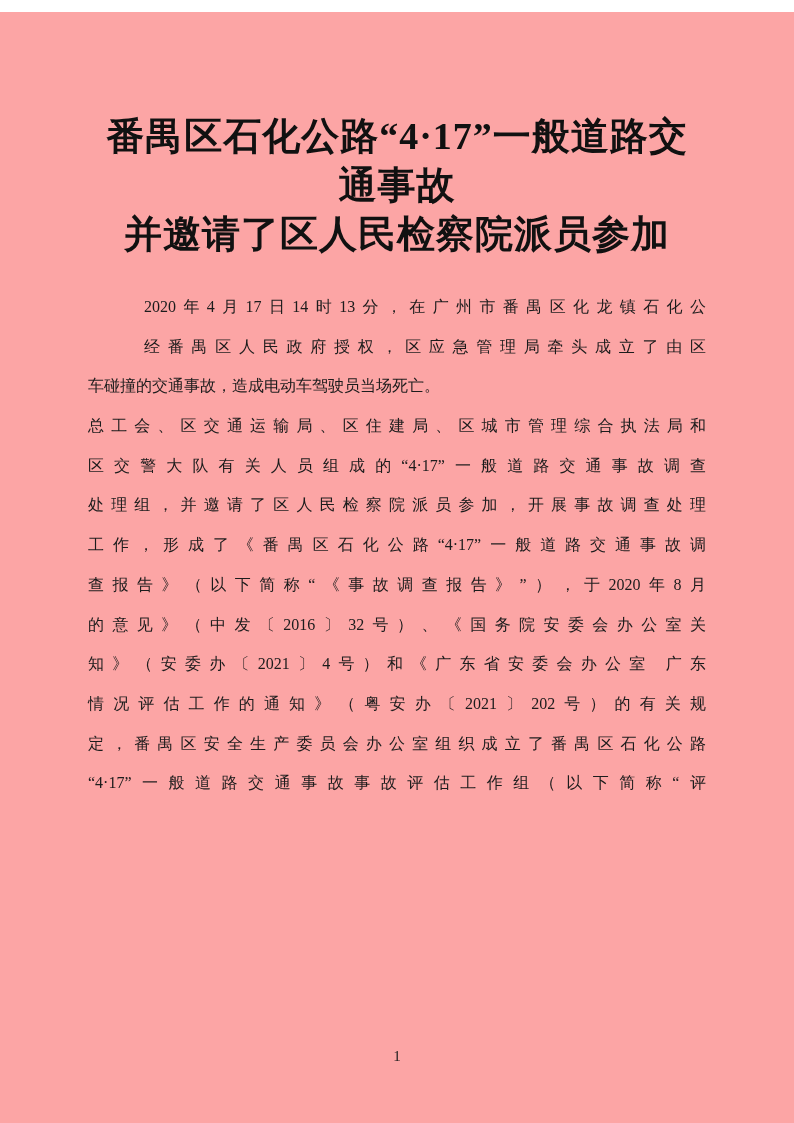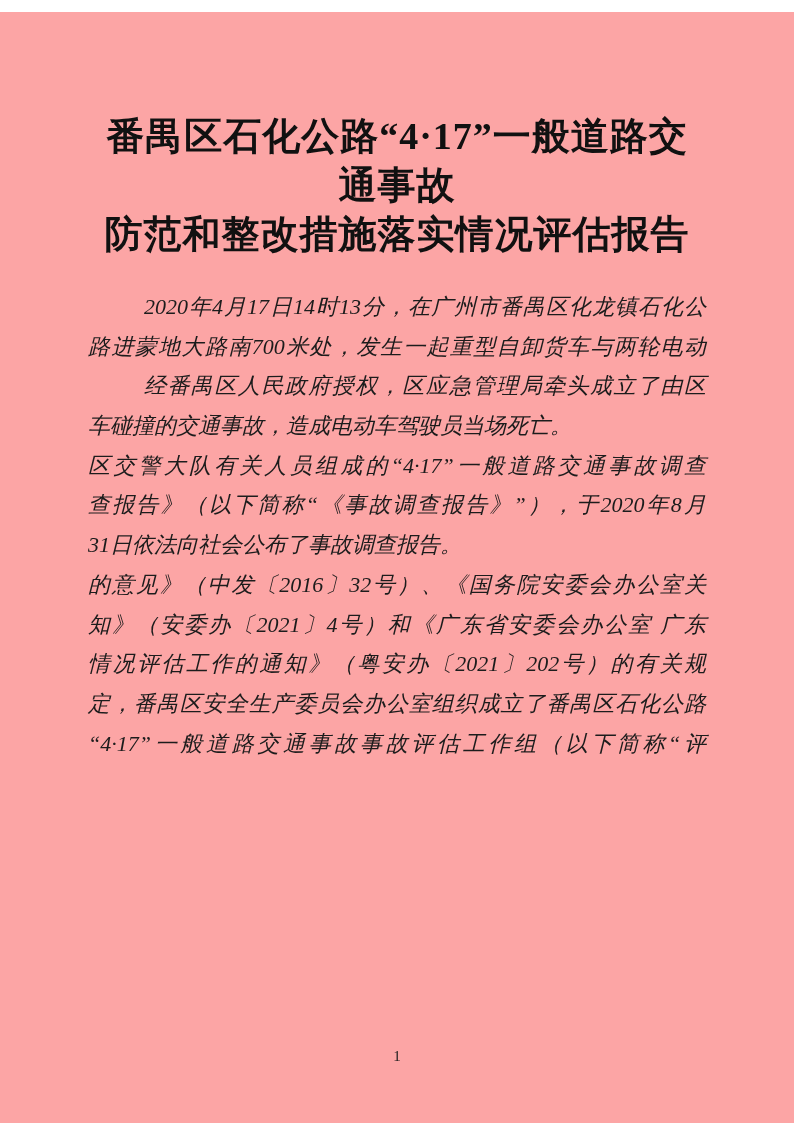--- a/index.html
+++ b/index.html
@@ -27,26 +27,25 @@
     font-weight: bold;
     letter-spacing: 1px;
     color: #111111;
   }
   .doc-body {
     margin-top: 28px;
   }
   .body-line {
     height: 39.7px;
     line-height: 39.7px;
-    font-size: 22px;
+    font-size: 16px;
     text-align: justify;
     text-align-last: justify;
     white-space: nowrap;
     color: #1c1c1c;
-    font-style: italic;
   }
   .body-line.para-first {
     text-indent: 56px;
   }
   .body-line.para-last {
     text-align-last: left;
   }
   .page-number {
     position: absolute;
     left: 0;
@@ -57,31 +56,32 @@
     color: #1c1c1c;
   }
 </style>
 </head>
 <body>
 
 <div class="page">
 
   <h1 class="doc-title">
     <span>番禺区石化公路“4·17”一般道路交通事故</span><br>
-    <span>防范和整改措施落实情况评估报告</span>
+    <span>并邀请了区人民检察院派员参加</span>
   </h1>
 
   <div class="doc-body">
       <div class="body-line para-first">2020年4月17日14时13分，在广州市番禺区化龙镇石化公</div>
-      <div class="body-line">路进蒙地大路南700米处，发生一起重型自卸货车与两轮电动</div>
       <div class="body-line para-first">经番禺区人民政府授权，区应急管理局牵头成立了由区</div>
       <div class="body-line para-last">车碰撞的交通事故，造成电动车驾驶员当场死亡。</div>
+      <div class="body-line">总工会、区交通运输局、区住建局、区城市管理综合执法局和</div>
       <div class="body-line">区交警大队有关人员组成的“4·17”一般道路交通事故调查</div>
+      <div class="body-line">处理组，并邀请了区人民检察院派员参加，开展事故调查处理</div>
+      <div class="body-line">工作，形成了《番禺区石化公路“4·17”一般道路交通事故调</div>
       <div class="body-line">查报告》（以下简称“《事故调查报告》”），于2020年8月</div>
-      <div class="body-line para-last">31日依法向社会公布了事故调查报告。</div>
       <div class="body-line">的意见》（中发〔2016〕32号）、《国务院安委会办公室关</div>
       <div class="body-line">知》（安委办〔2021〕4号）和《广东省安委会办公室 广东</div>
       <div class="body-line">情况评估工作的通知》（粤安办〔2021〕202号）的有关规</div>
       <div class="body-line">定，番禺区安全生产委员会办公室组织成立了番禺区石化公路</div>
       <div class="body-line">“4·17”一般道路交通事故事故评估工作组（以下简称“评</div>
     </div>
 
   <div class="page-number">1</div>
 
 </div>

